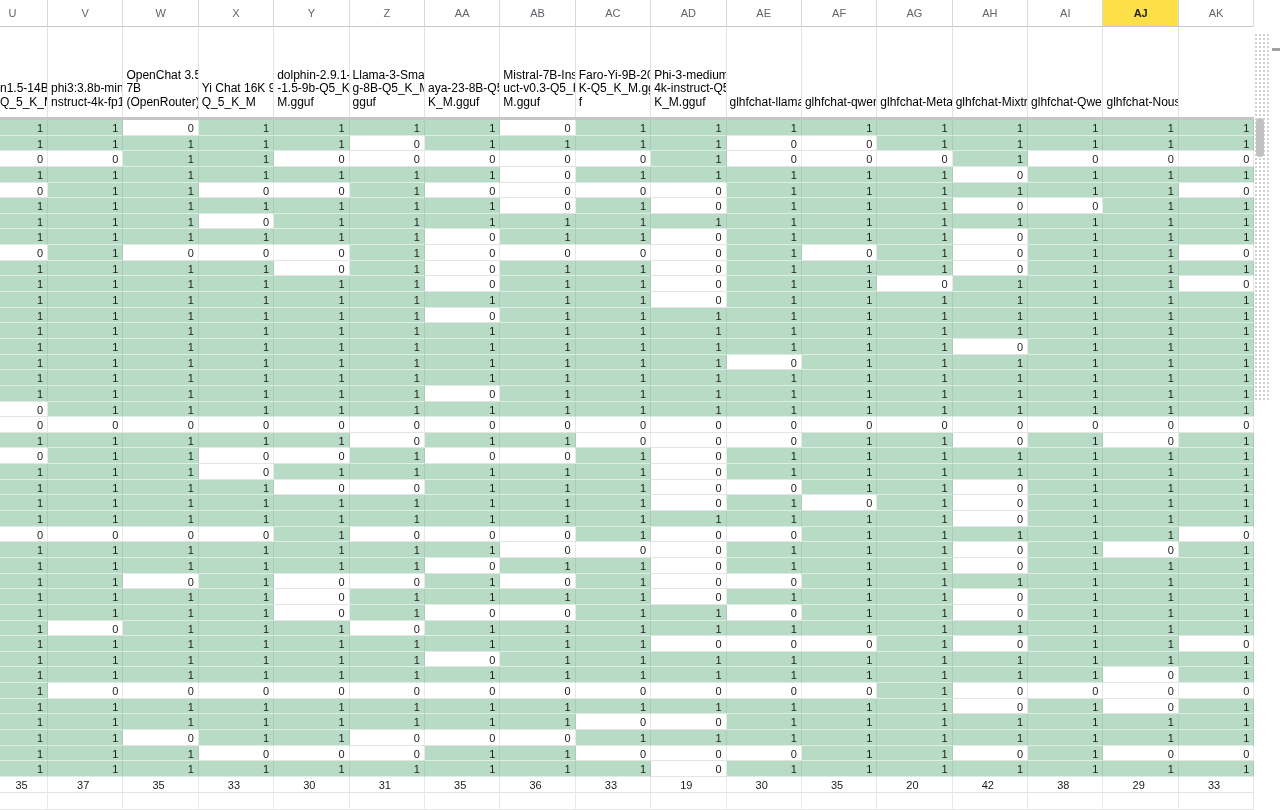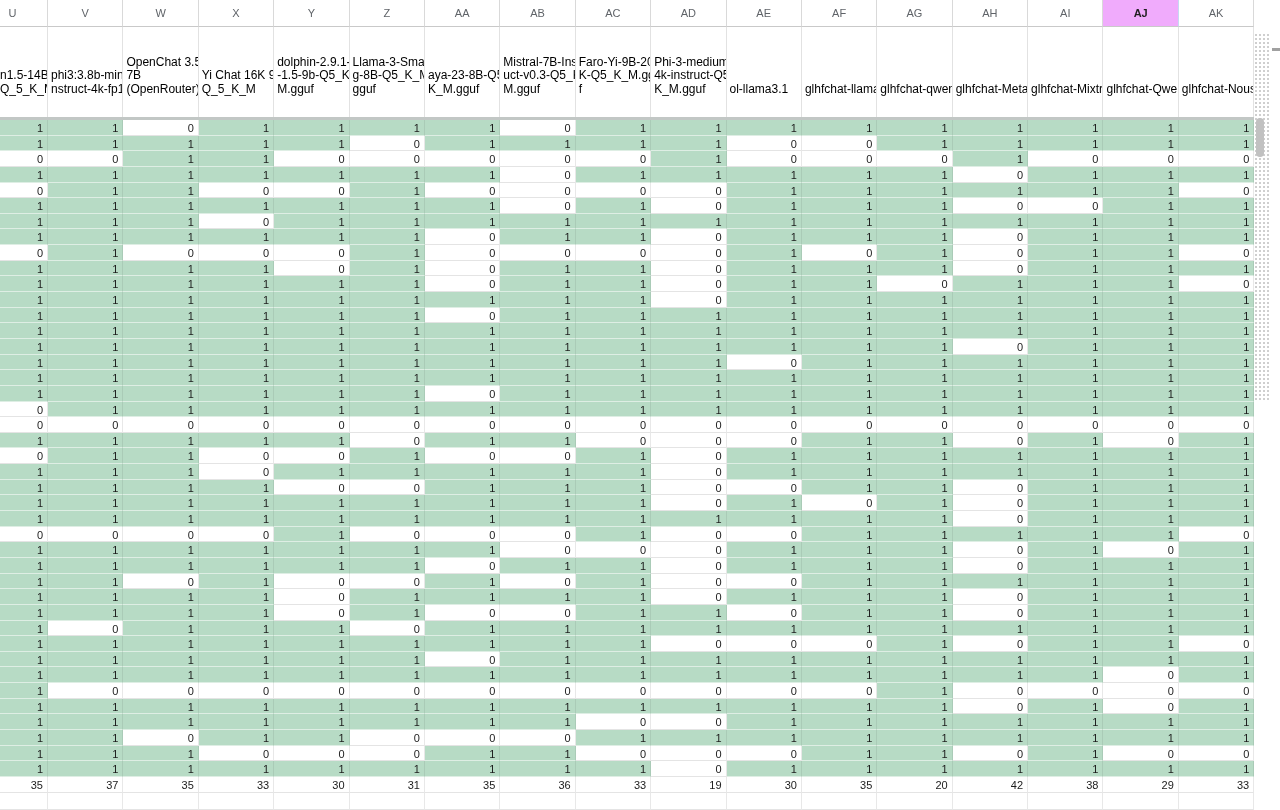--- a/index.html
+++ b/index.html
@@ -16,32 +16,32 @@
   #letters-row { height: 27px; }
   .letter-cell {
     width: 75.4px; height: 27px; flex: 0 0 auto;
     background: #fff;
     border-right: 1px solid #d9d9d9;
     border-bottom: 1px solid #c9c9c9;
     color: #5f6368; font-size: 11px;
     display: flex; align-items: center; justify-content: center;
   }
   .letter-cell.first { width: 48px; padding-right: 22px; }
-  .letter-cell.selected { background: #f0abfc; color: #1f1f1f; font-weight: bold; border-right-color: #c6d8f2; }
+  .letter-cell.selected { background: #fde047; color: #1f1f1f; font-weight: bold; border-right-color: #c6d8f2; }
 
   
   #header-row { height: 90px; }
   .model-cell {
     width: 75.4px; height: 90px; flex: 0 0 auto;
     background: #fff;
     border-right: 1px solid #e2e2e2;
     color: #000; font-size: 12px; line-height: 13.5px;
     white-space: pre; overflow: hidden;
     display: flex; align-items: flex-end;
-    padding: 2px 1px 21px 3px;
+    padding: 2px 1px 8px 3px;
   }
   .model-cell.first { width: 48px; padding-left: 0; }
 
   
   #frozen-divider {
     position: absolute; left: 0; top: 117px;
     width: 1254.4px; height: 3px; background: #c2c7c5;
   }
 
   
@@ -55,21 +55,21 @@
     border-bottom: 1px solid rgba(0,0,0,0.10);
     overflow: hidden;
   }
   .cell.first { width: 48px; }
   .cell.v1 {
     background: #b7dbc5;
     border-right: 1px solid rgba(0,0,0,0.07);
     border-bottom: 1px solid rgba(255,255,255,0.55);
   }
   .cell.v0 { background: #ffffff; }
-  .cell.total { background: #ffffff; }
+  .cell.total { background: #ffffff; text-align: center; }
   .cell.blank { background: #ffffff; height: 17px; }
 
   
   #right-strip {
     position: absolute; left: 1254.4px; top: 0;
     width: 25.6px; height: 810px; background: #fff;
   }
   #unloaded-dots {
     position: absolute; left: 0; top: 33px; width: 16px; height: 367px;
     background-image: radial-gradient(#cfcfcf 1px, transparent 1.2px);
@@ -128,21 +128,20 @@
 K_M.gguf</div>
       <div class="model-cell">Mistral-7B-Instr
 uct-v0.3-Q5_K_
 M.gguf</div>
       <div class="model-cell">Faro-Yi-9B-200
 K-Q5_K_M.ggu
 f</div>
       <div class="model-cell">Phi-3-medium-
 4k-instruct-Q5_
 K_M.gguf</div>
-      <div class="model-cell">ol-llama3.1</div>
       <div class="model-cell">glhfchat-llama40</div>
       <div class="model-cell">glhfchat-qwen2-</div>
       <div class="model-cell">glhfchat-Meta-Ll</div>
       <div class="model-cell">glhfchat-Mixtral-</div>
       <div class="model-cell">glhfchat-Qwen1.</div>
       <div class="model-cell">glhfchat-Nous-H</div>
     </div>
   <div id="frozen-divider"></div>
   <div id="data-grid">
       <div class="row data-row">

